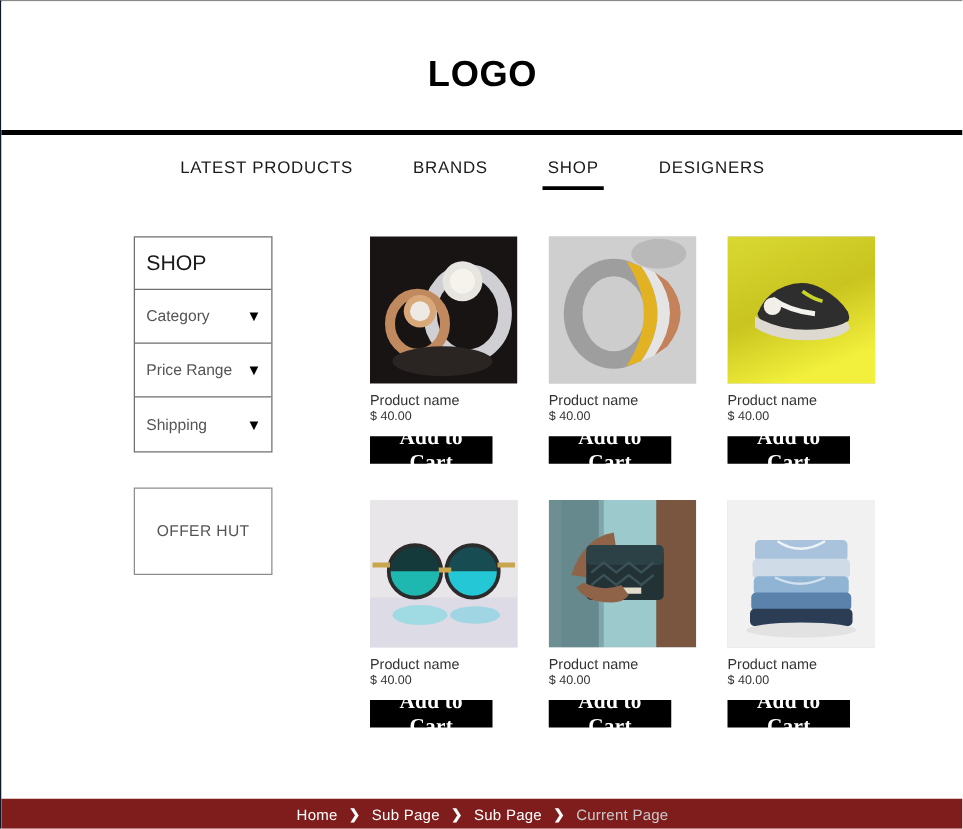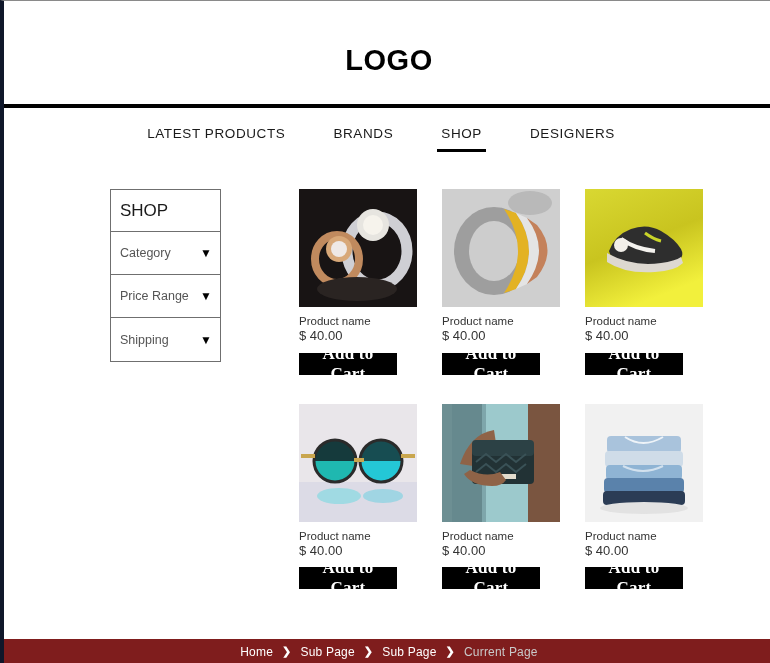--- a/index.html
+++ b/index.html
@@ -12,21 +12,21 @@
     background: #ffffff;
     font-family: "Liberation Sans", sans-serif;
     overflow: hidden;
   }
   .page {
     position: relative;
     width: 770px;
     height: 663px;
     box-sizing: border-box;
     border-top: 1px solid #8a8a8a;
-    border-left: 4px solid #0f172a;
+    border-left: 1px solid #0f172a;
     background: #ffffff;
     overflow: hidden;
   }
 
   
   .header {
     position: absolute;
     left: 0;
     top: 0;
     width: 770px;
@@ -186,21 +186,21 @@
     width: 118px;
     height: 118px;
   }
   .prod-name {
     margin-top: 7px;
     font-size: 11.5px;
     color: #333333;
     line-height: 1.25;
   }
   .prod-price {
-    font-size: 13px;
+    font-size: 10px;
     color: #333333;
     line-height: 1.25;
   }
   .cart-btn {
     margin-top: 8px;
     width: 98px;
     height: 22px;
     background: #000000;
     color: #ffffff;
     border: none;
@@ -278,20 +278,23 @@
             <div class="filter-row">
               <span class="filter-label">Price Range</span>
               <span class="caret">▼</span>
             </div>
             <div class="filter-row">
               <span class="filter-label">Shipping</span>
               <span class="caret">▼</span>
             </div>
           </div>
       </div>
+      <div class="offer-box">
+        <div class="offer-text">OFFER HUT</div>
+      </div>
     </div>
 
     <div class="grid" id="grid-root">
         <div class="card">
           <div class="thumb">
             <svg viewBox="0 0 118 118">
               <rect width="118" height="118" fill="#181414"></rect>
               <ellipse cx="78" cy="62" rx="30" ry="34" fill="none" stroke="#cfcfd4" stroke-width="11"></ellipse>
               <circle cx="74" cy="36" r="16" fill="#e7e5e0"></circle>
               <circle cx="74" cy="36" r="10" fill="#f6f3ec"></circle>

